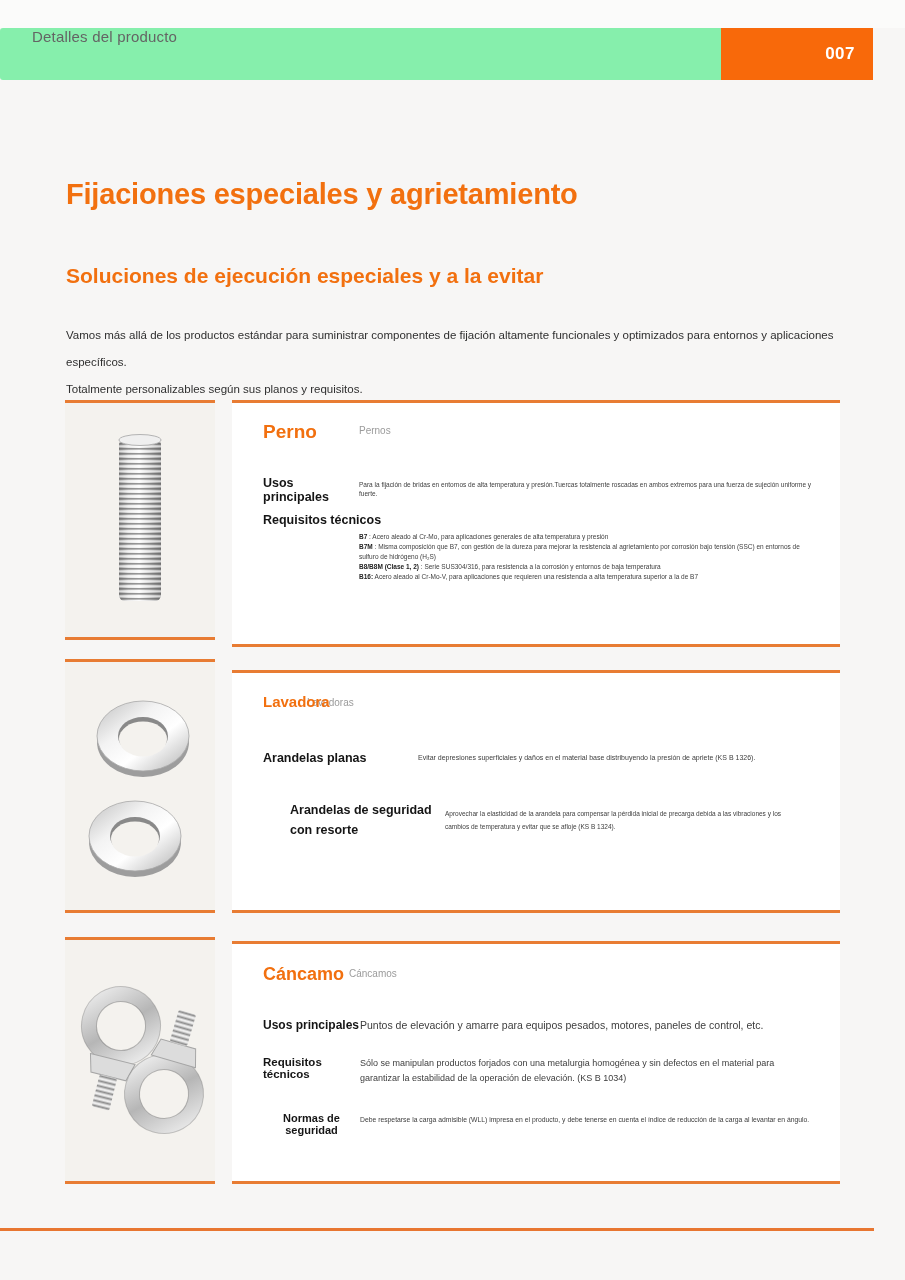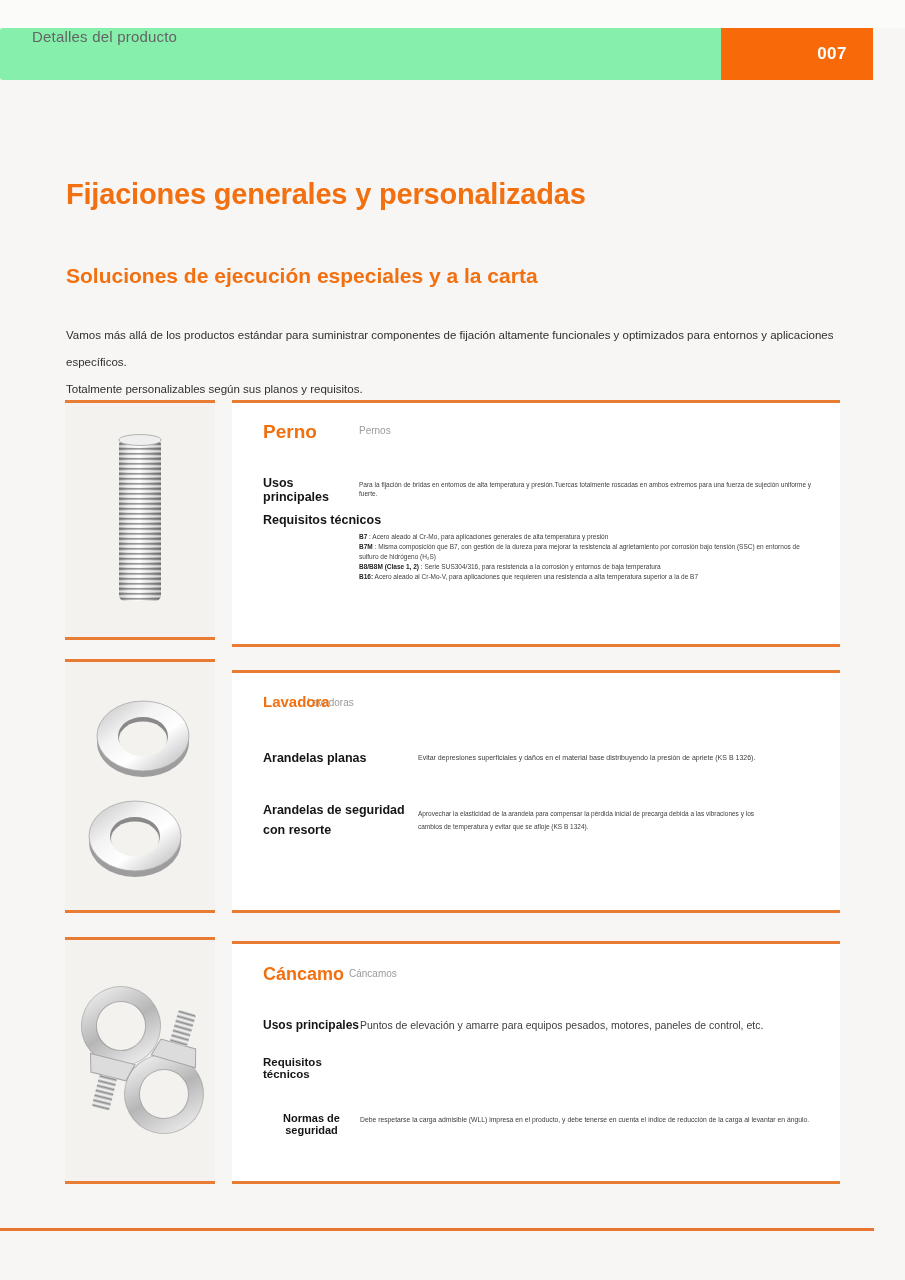--- a/index.html
+++ b/index.html
@@ -5,21 +5,21 @@
   * { margin:0; padding:0; box-sizing:border-box; }
   html,body { background:#f7f6f5; }
   body { font-family:"Liberation Sans", sans-serif; }
   .page { position:relative; width:905px; height:1280px; background:#f7f6f5; overflow:hidden; margin:0 auto; }
   .top-strip { position:absolute; top:0; left:0; width:905px; height:28px; background:#fbfbfa; }
 
   
   .header-bar { position:absolute; top:28px; left:0; width:873px; height:52px; display:flex; }
   .header-left { flex:1; background:#86efac; border-radius:3px 0 0 3px; display:flex; align-items:flex-start; padding-left:32px; }
   .header-title { font-size:15px; color:#646464; letter-spacing:.2px; }
-  .header-page { width:152px; background:#f8690a; color:#ffffff; display:flex; align-items:center; justify-content:flex-end; padding-right:26px; font-size:17px; font-weight:bold; letter-spacing:.5px; }
+  .header-page { width:152px; background:#f8690a; color:#ffffff; display:flex; align-items:center; justify-content:flex-end; padding-right:18px; font-size:17px; font-weight:bold; letter-spacing:.5px; }
 
   
   .main-title { position:absolute; top:178px; left:66px; font-size:29px; font-weight:bold; color:#f2700f; letter-spacing:-.2px; }
   .sub-title  { position:absolute; top:264px; left:66px; font-size:21px; font-weight:bold; color:#f2700f; }
   .intro-par  { position:absolute; top:322px; left:66px; width:780px; font-size:11.5px; color:#2f2f2f; line-height:27px; }
 
   
   .photo-card { position:absolute; left:65px; width:150px; background:#f4f2ee;
                 border-top:3px solid #e8methods73c33; border-top:3px solid #e87c33; border-bottom:3px solid #e87c33;
                 display:flex; align-items:center; justify-content:center; }
@@ -50,21 +50,21 @@
   .req-item { font-size:6.5px; line-height:10px; color:#3d3d3d; }
   .req-code { font-weight:bold; color:#222; }
   .s1-tuercas { top:201px; } .s1-tuercas .row-label { width:97px; font-size:10.5px; padding-top:2px; }
   .s1-tuercas .row-text { font-size:10.5px; line-height:14px; }
 
   
   .s2-head { top:20px; } .s2-head .sec-sub { left:44px; }
   .s2-planas { top:75px; } .s2-planas .row-label { width:155px; font-size:12.5px; line-height:20px; max-width:155px; }
   .s2-planas .row-label .wrapbox, .s2-resorte .row-label .wrapbox { display:block; width:130px; }
   .s2-planas .row-text { font-size:7px; padding-top:5px; line-height:10px; }
-  .s2-resorte { top:127px; } .s2-resorte .row-label { width:155px; font-size:12.5px; line-height:20px; }
+  .s2-resorte { top:127px;margin-left:27px; } .s2-resorte .row-label { width:155px; font-size:12.5px; line-height:20px; }
   .s2-resorte .row-text { font-size:6.5px; padding-top:7px; line-height:13px; width:345px; }
 
   
   .s3-head { top:20px; } .s3-head .sec-sub { left:86px; }
   .s3-usos { top:74px; } .s3-usos .row-label { width:97px; font-size:12px; }
   .s3-usos .row-text { font-size:10.5px; line-height:14px; }
   .s3-req { top:112px; } .s3-req .row-label { width:97px; font-size:11.5px; }
   .s3-req .row-text { font-size:9px; line-height:15px; width:432px; }
   .s3-normas { top:168px;text-align:center; } .s3-normas .row-label { width:97px; font-size:11px; }
   .s3-normas .row-text { font-size:6.8px; padding-top:3px; line-height:10px; }
@@ -79,22 +79,22 @@
 
   <div class="header-bar">
     <div class="header-left">
       <span class="header-title">Detalles del producto</span>
     </div>
     <div class="header-page">
       <span>007</span>
     </div>
   </div>
 
-  <h1 class="main-title">Fijaciones generales y personalizadas</h1>
-  <h2 class="sub-title">Soluciones de ejecución especiales y a la carta</h2>
+  <h1 class="main-title">Fijaciones especiales y agrietamiento</h1>
+  <h2 class="sub-title">Soluciones de ejecución especiales y a la evitar</h2>
   <div class="intro-par">
     <div>Vamos más allá de los productos estándar para suministrar componentes de fijación altamente funcionales y optimizados para entornos y aplicaciones específicos.</div>
     <div>Totalmente personalizables según sus planos y requisitos.</div>
   </div>
 
   <div class="photo-card card1p">
     <svg width="54" height="180" viewBox="0 0 54 180">
       <defs>
         <linearGradient id="metalV" x1="0" y1="0" x2="1" y2="0">
           <stop offset="0" stop-color="#969696"></stop>
@@ -219,20 +219,21 @@
     <div class="sec-head s3-head">
       <span class="sec-sub">Cáncamos</span>
       <span class="sec-title t18">Cáncamo</span>
     </div>
     <div class="row s3-usos">
       <span class="row-label">Usos principales</span>
       <span class="row-text">Puntos de elevación y amarre para equipos pesados, motores, paneles de control, etc.</span>
     </div>
     <div class="row s3-req">
       <span class="row-label">Requisitos técnicos</span>
+      <span class="row-text">Sólo se manipulan productos forjados con una metalurgia homogénea y sin defectos en el material para garantizar la estabilidad de la operación de elevación. (KS B 1034)</span>
     </div>
     <div class="row s3-normas">
       <span class="row-label">Normas de seguridad</span>
       <span class="row-text">Debe respetarse la carga admisible (WLL) impresa en el producto, y debe tenerse en cuenta el índice de reducción de la carga al levantar en ángulo.</span>
     </div>
   </div>
 
   <div class="bottom-rule"></div>
 </div>
 

